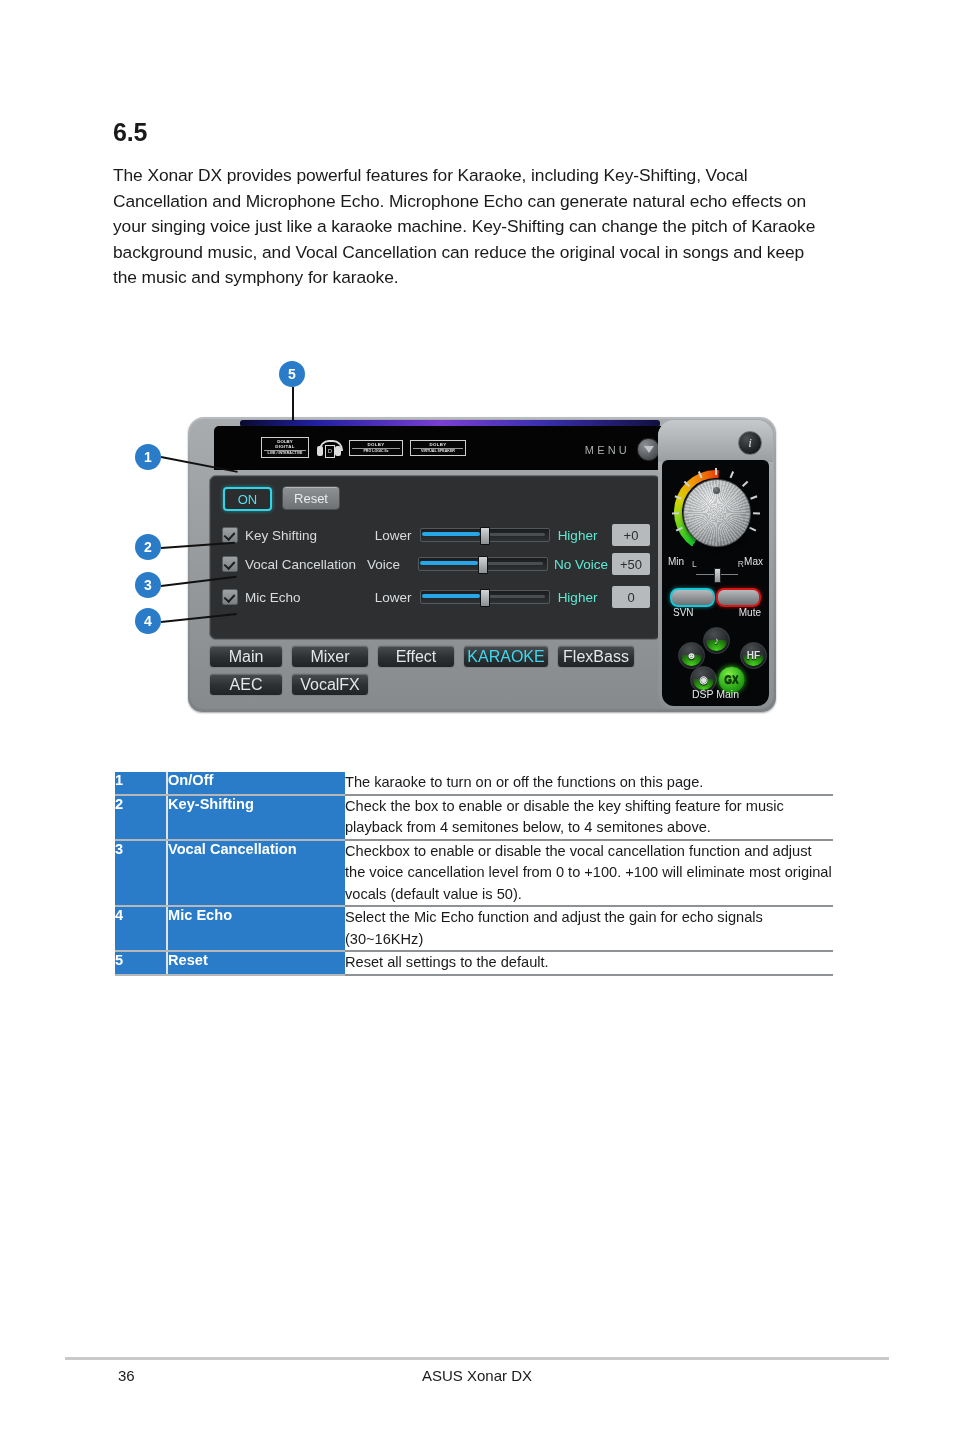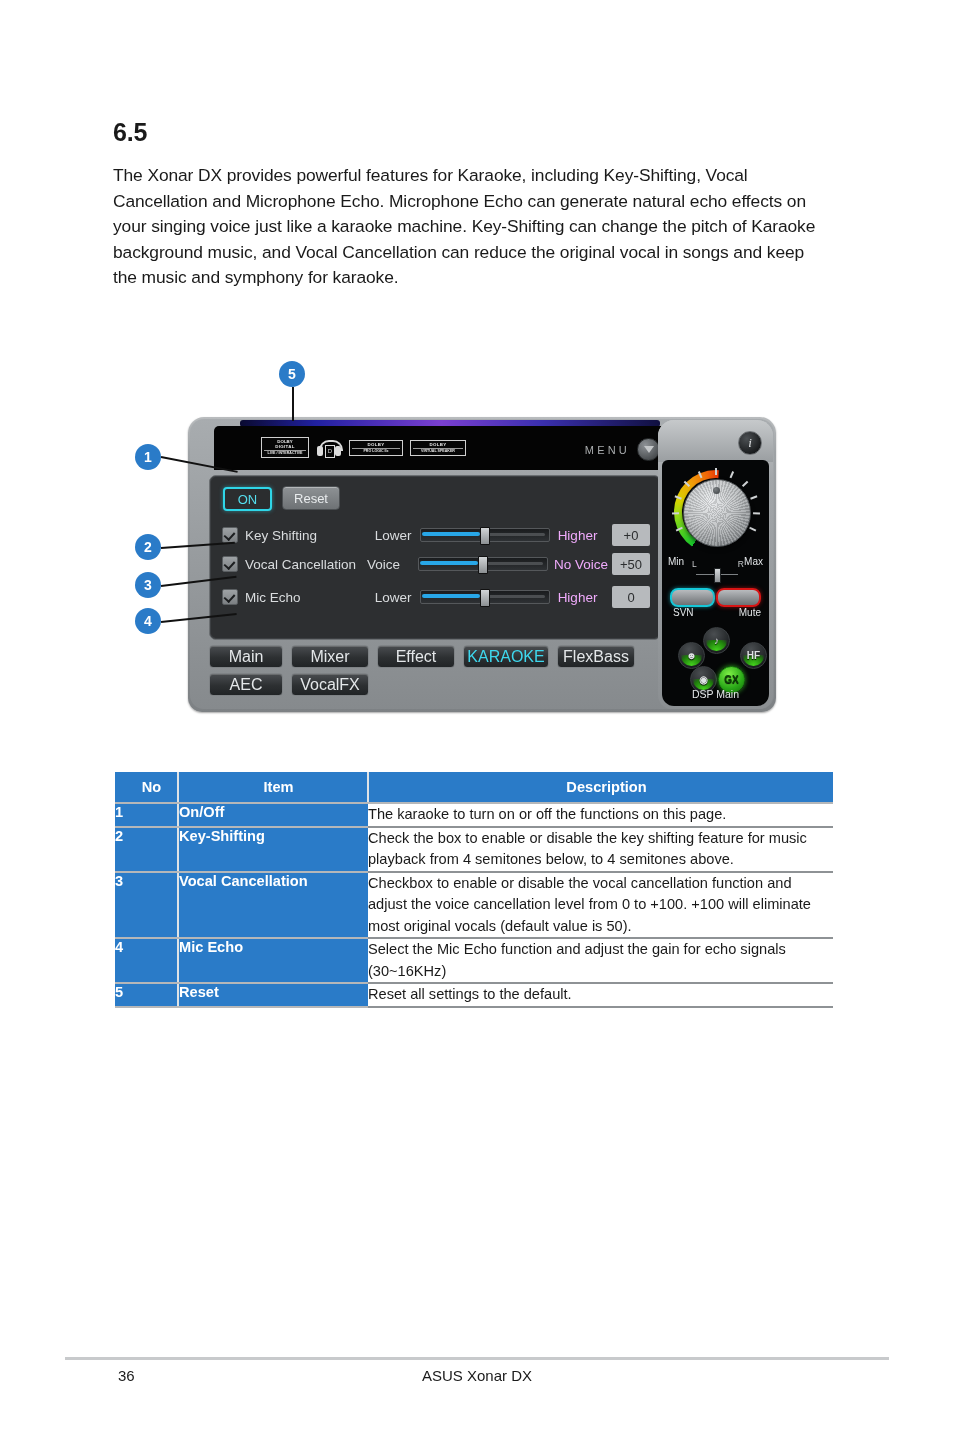--- a/index.html
+++ b/index.html
@@ -245,21 +245,21 @@
     margin-left: 7px;
     white-space: nowrap;
   }
   .lbl-left {
     color: #d9dcde;
     font-size: 13.5px;
     text-align: right;
     white-space: nowrap;
   }
   .lbl-right {
-    color: #f0abfc;
+    color: #5eead4;
     font-size: 13.5px;
     white-space: nowrap;
   }
   .slider {
     position: relative;
     height: 12px;
     background: linear-gradient(180deg,#1a1c1e,#2e3134);
     border: 1px solid #55585b;
     border-radius: 2px;
     flex: none;
@@ -719,25 +719,20 @@
       <div class="dsp-icon dsp-gx" style="left:56px; top:206px;">
         <span class="sym">GX</span>
       </div>
       <div class="dsp-label">DSP Main</div>
     </div>
   </div>
 </div>
 
 <table class="tbl">
   <tbody>
-      <tr class="hdr">
-    <th class="cell-blue c-no">No</th>
-    <th class="cell-blue c-item sep-v">Item</th>
-    <th class="cell-desc-h sep-v">Description</th>
-  </tr>
   <tr>
     <td class="cell-blue c-no">1</td>
     <td class="cell-blue c-item sep-v">On/Off</td>
     <td class="cell-desc">The karaoke to turn on or off the functions on this page.</td>
   </tr>
   <tr>
     <td class="cell-blue c-no">2</td>
     <td class="cell-blue c-item sep-v">Key-Shifting</td>
     <td class="cell-desc">Check the box to enable or disable the key shifting feature for music playback from 4 semitones below, to 4 semitones above.</td>
   </tr>

